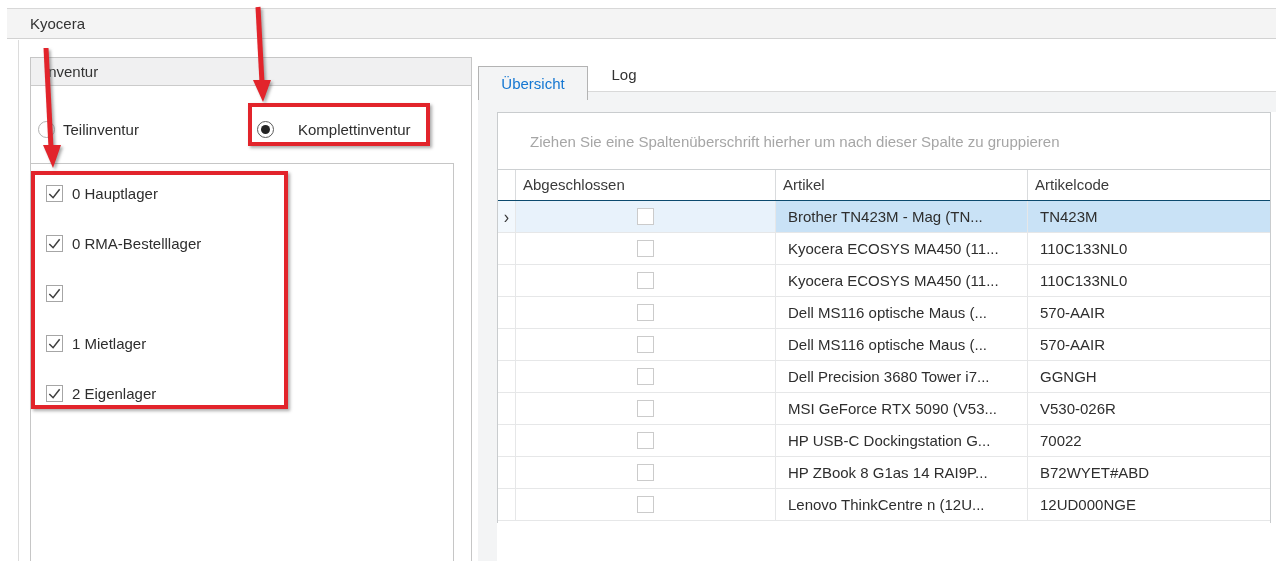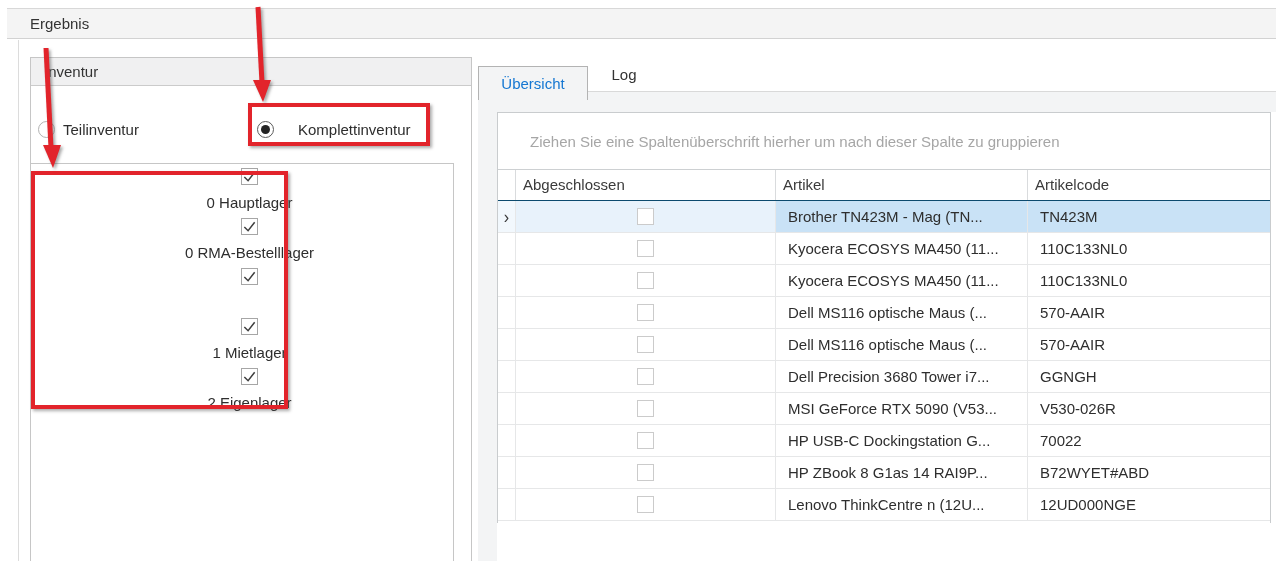--- a/index.html
+++ b/index.html
@@ -22,21 +22,21 @@
   .opt-teil{left:38px;top:113px;}
   .opt-komplett{left:257px;top:113px;gap:24px;}
   .radio{width:17px;height:17px;border-radius:50%;border:1px solid #b2b2b2;background:#fff;
          box-sizing:border-box;display:flex;align-items:center;justify-content:center;}
   .radio-option.selected .radio{border-color:#5c5c5c;}
   .radio-dot{width:9px;height:9px;border-radius:50%;background:#242424;display:none;}
   .radio-option.selected .radio-dot{display:block;}
 
   .listbox{position:absolute;left:30px;top:163px;width:424px;height:398px;box-sizing:border-box;
            border:1px solid #c6c6c6;border-bottom:none;background:#fff;padding-top:4px;}
-  .wh-row{height:50px;display:flex;align-items:center;gap:9px;padding-left:15px;flex-direction:column;}
+  .wh-row{height:50px;display:flex;align-items:center;gap:9px;padding-left:15px;}
   .cb{width:17px;height:17px;box-sizing:border-box;border:1px solid #a6a6a6;background:#fff;
       display:flex;align-items:center;justify-content:center;flex:0 0 auto;}
 
   
   .red-rect{position:absolute;box-sizing:border-box;border:4px solid var(--annotation-red,#e2242b);
             box-shadow:2px 2px 3px rgba(70,70,70,.45);z-index:5;pointer-events:none;}
   .rect-radio{left:248px;top:103px;width:182px;height:43px;}
   .rect-list{left:31px;top:171px;width:257px;height:238px;}
   .arrow{position:absolute;z-index:6;pointer-events:none;
          filter:drop-shadow(2px 2px 1.5px rgba(80,80,80,.5));}
@@ -73,21 +73,21 @@
   .g-row.selected .c.ind{background:var(--selected-indicator-blue,#f2f8fd);}
   .g-row.selected .c.c1{background:var(--selected-cell-blue,#e8f2fb);}
   .g-row.selected .c.c2,.g-row.selected .c.c3{background:var(--selected-row-blue,#c9e2f6);}
 </style>
 </head>
 <body>
 
 <div class="app">
 
   <div class="caption">
-    <span>Ergebnis</span>
+    <span>Kyocera</span>
   </div>
   <div class="left-border"></div>
 
   <div class="groupbox">
     <div class="groupbox-caption">
       <span>Inventur</span>
     </div>
   </div>
 
   <div class="radio-option opt-teil">

